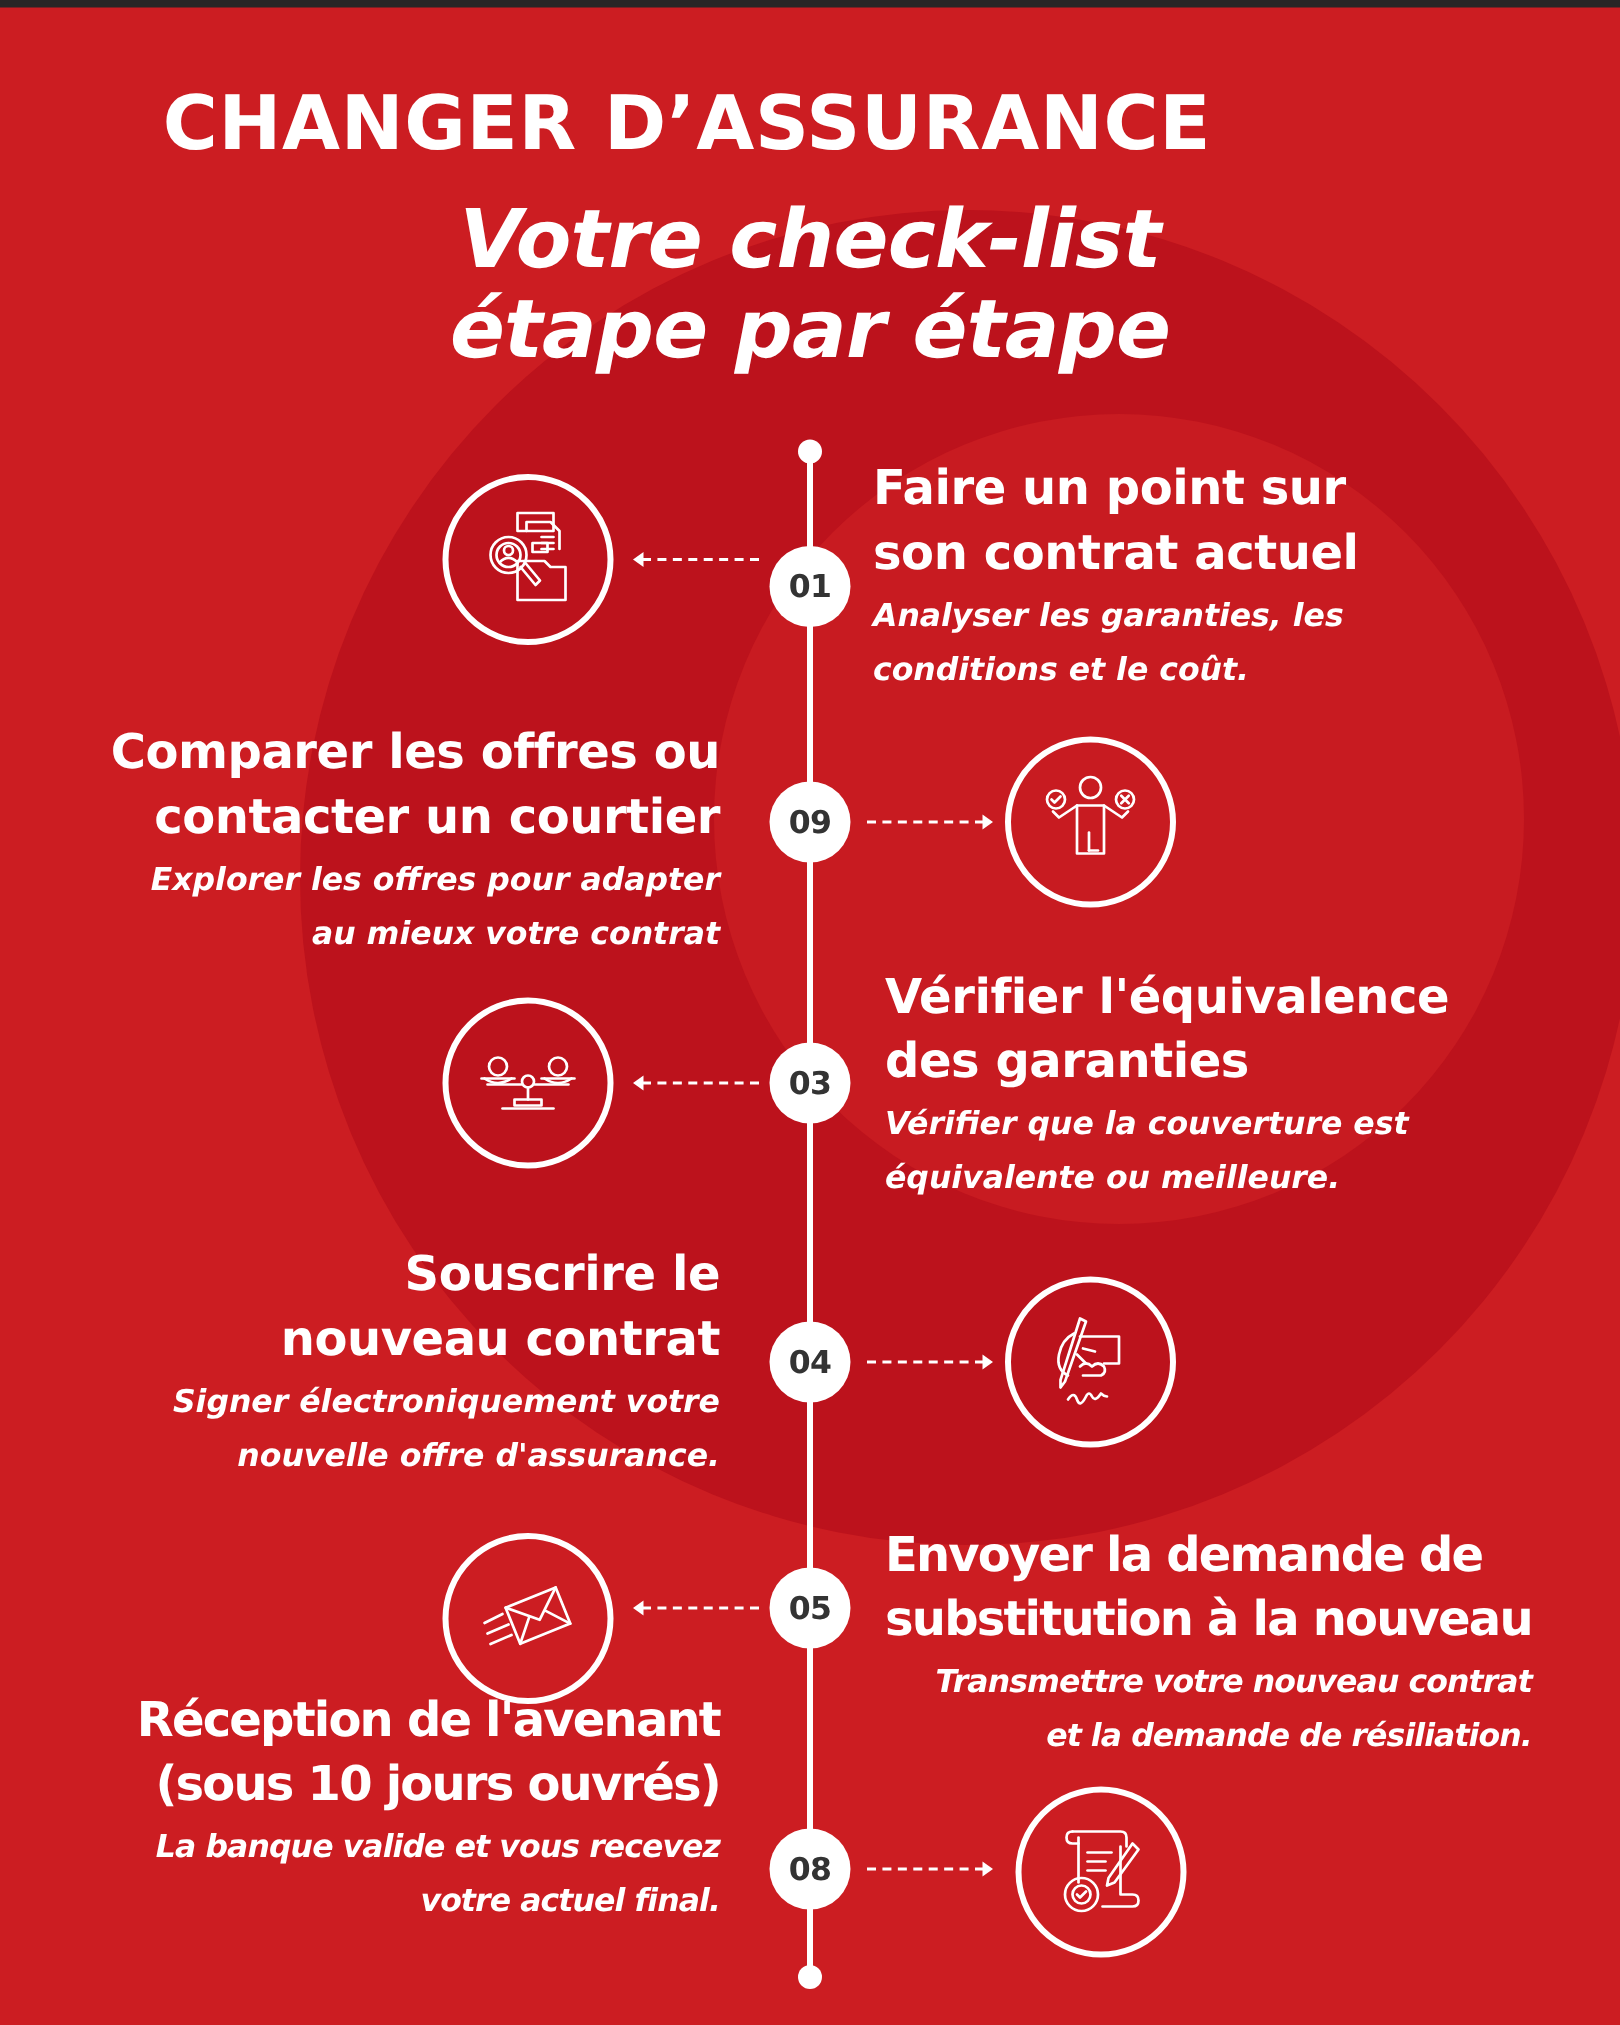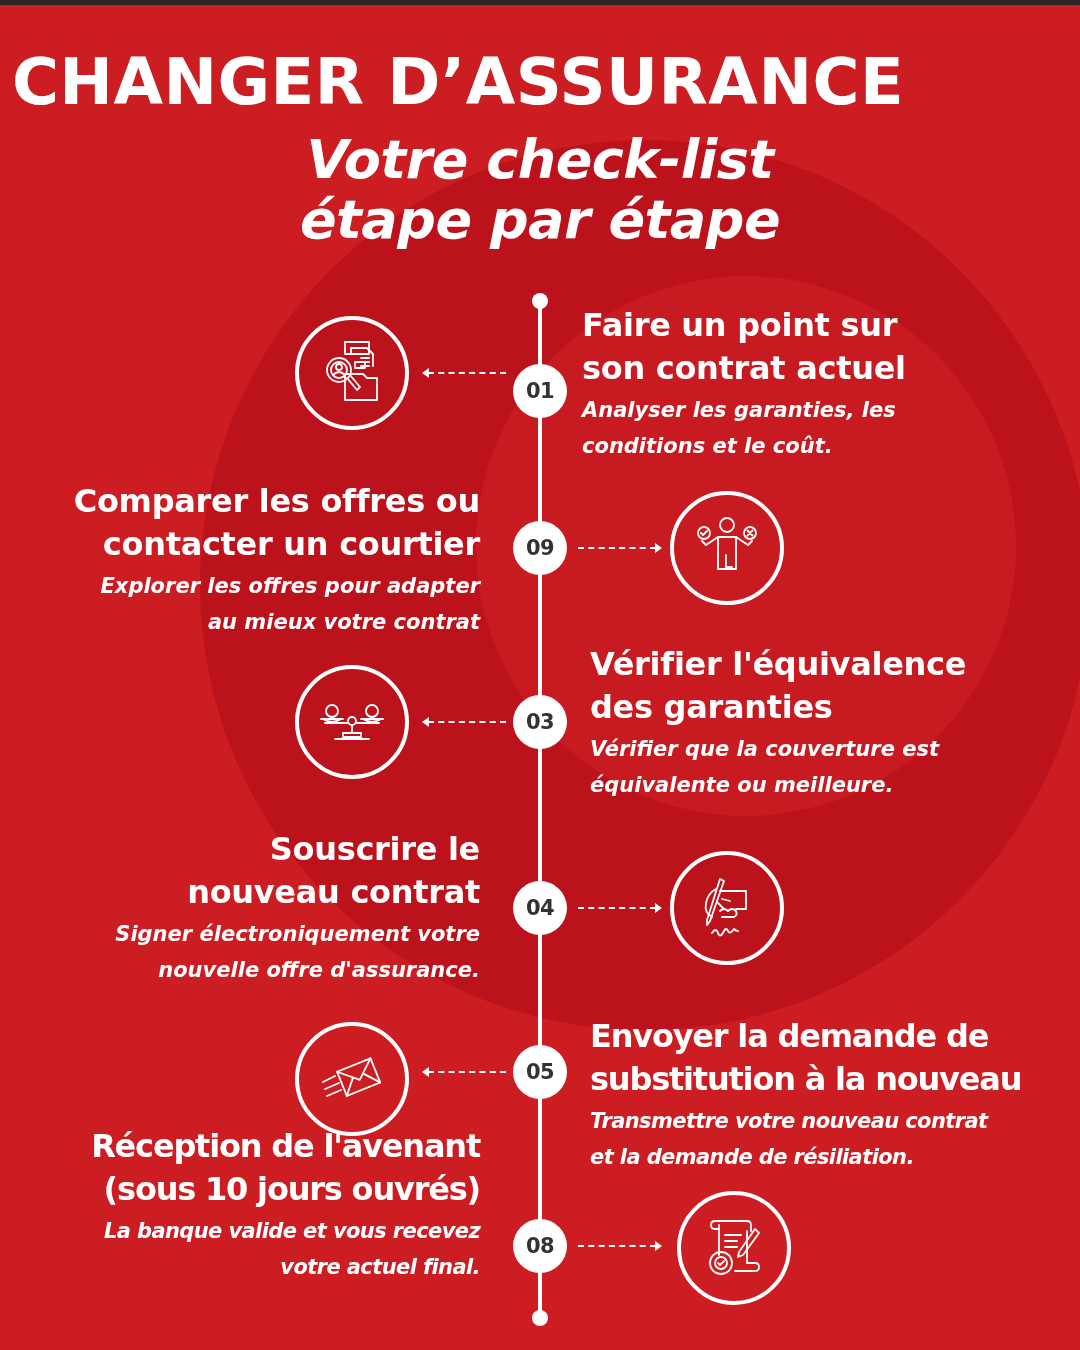--- a/index.html
+++ b/index.html
@@ -17,21 +17,21 @@
   .bg-circle-outer {
     position: absolute; left: 200px; top: 140px; width: 890px; height: 890px;
     border-radius: 50%; background: #bc121c;
   }
   .bg-circle-inner {
     position: absolute; left: 476px; top: 276px; width: 540px; height: 540px;
     border-radius: 50%; background: #c81b21;
   }
   .title {
     position: absolute; left: 0; top: 42px; width: 916px; text-align: center;
-    font-weight: bold; font-size: 64px; letter-spacing: 0.5px; line-height: 80px;
+    font-weight: bold; font-size: 50px; letter-spacing: 0.5px; line-height: 80px;
     font-family: "DejaVu Sans", sans-serif;
   }
   .subtitle {
     position: absolute; left: 0; top: 130px; width: 1080px; text-align: center;
     font-weight: bold; font-style: italic; font-size: 54px; line-height: 60px;
     font-family: "DejaVu Sans", sans-serif;
     letter-spacing: -0.5px;
   }
   .timeline-line {
     position: absolute; left: 538px; top: 301px; width: 4px; height: 1017px;
@@ -68,21 +68,21 @@
   .step-text.left { right: 600px; text-align: right; }
   .step-title {
     font-weight: bold; font-size: 32px; line-height: 43px;
     font-family: "DejaVu Sans", sans-serif; letter-spacing: -0.3px;
   }
   .step-desc {
     font-weight: bold; font-style: italic; font-size: 21px; line-height: 36px;
     font-family: "DejaVu Sans", sans-serif; margin-top: 2px;
   }
   .condensed .step-title { letter-spacing: -1.2px; }
-  .condensed .step-desc { letter-spacing: -0.6px; }
+  .condensed .step-desc { letter-spacing: -0.6px; text-align: right; }
 </style>
 </head>
 <body>
 
 <div class="topbar"></div>
 <div class="bg-circle-outer"></div>
 <div class="bg-circle-inner"></div>
 
 <h1 class="title">CHANGER D’ASSURANCE</h1>
 <div class="subtitle">

